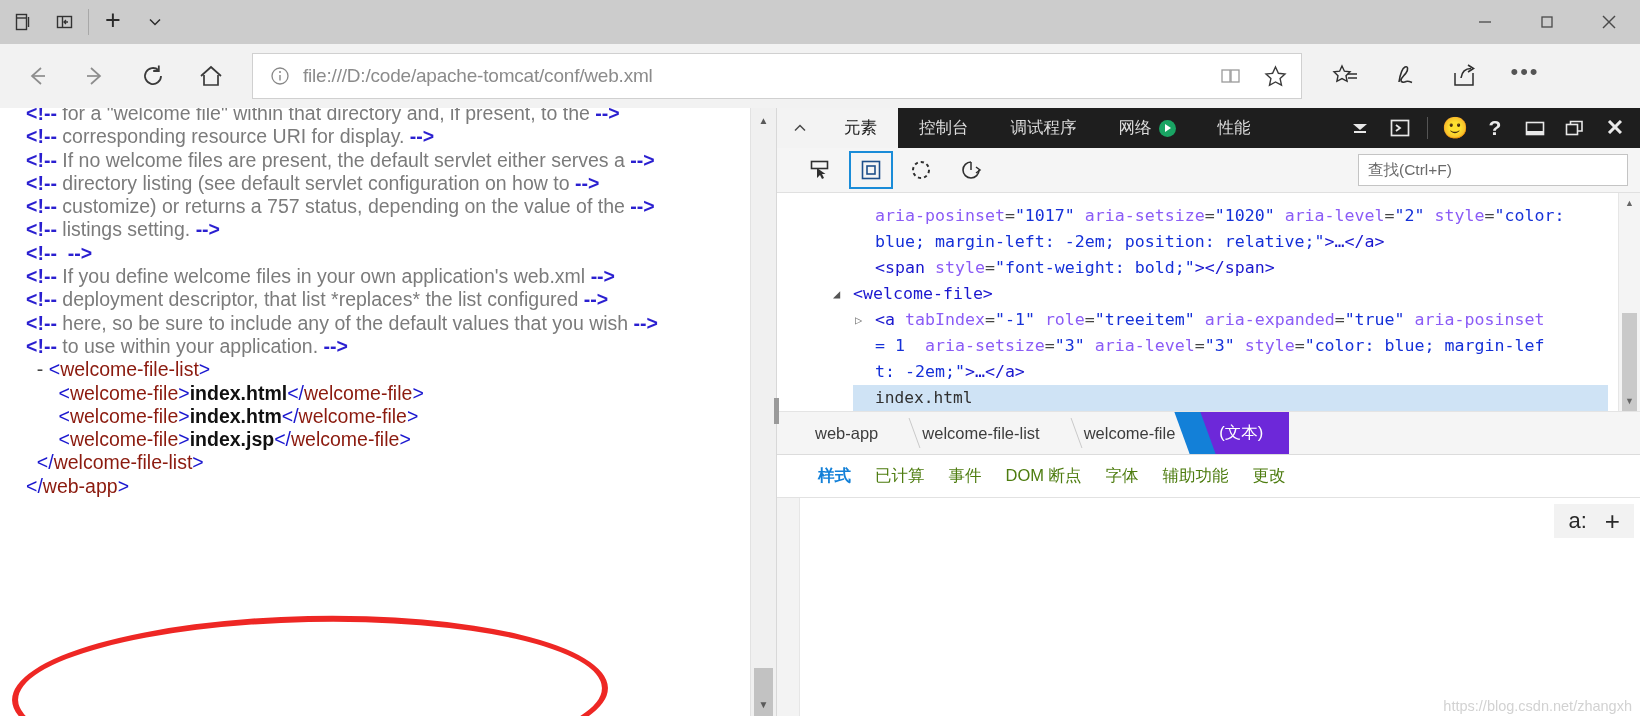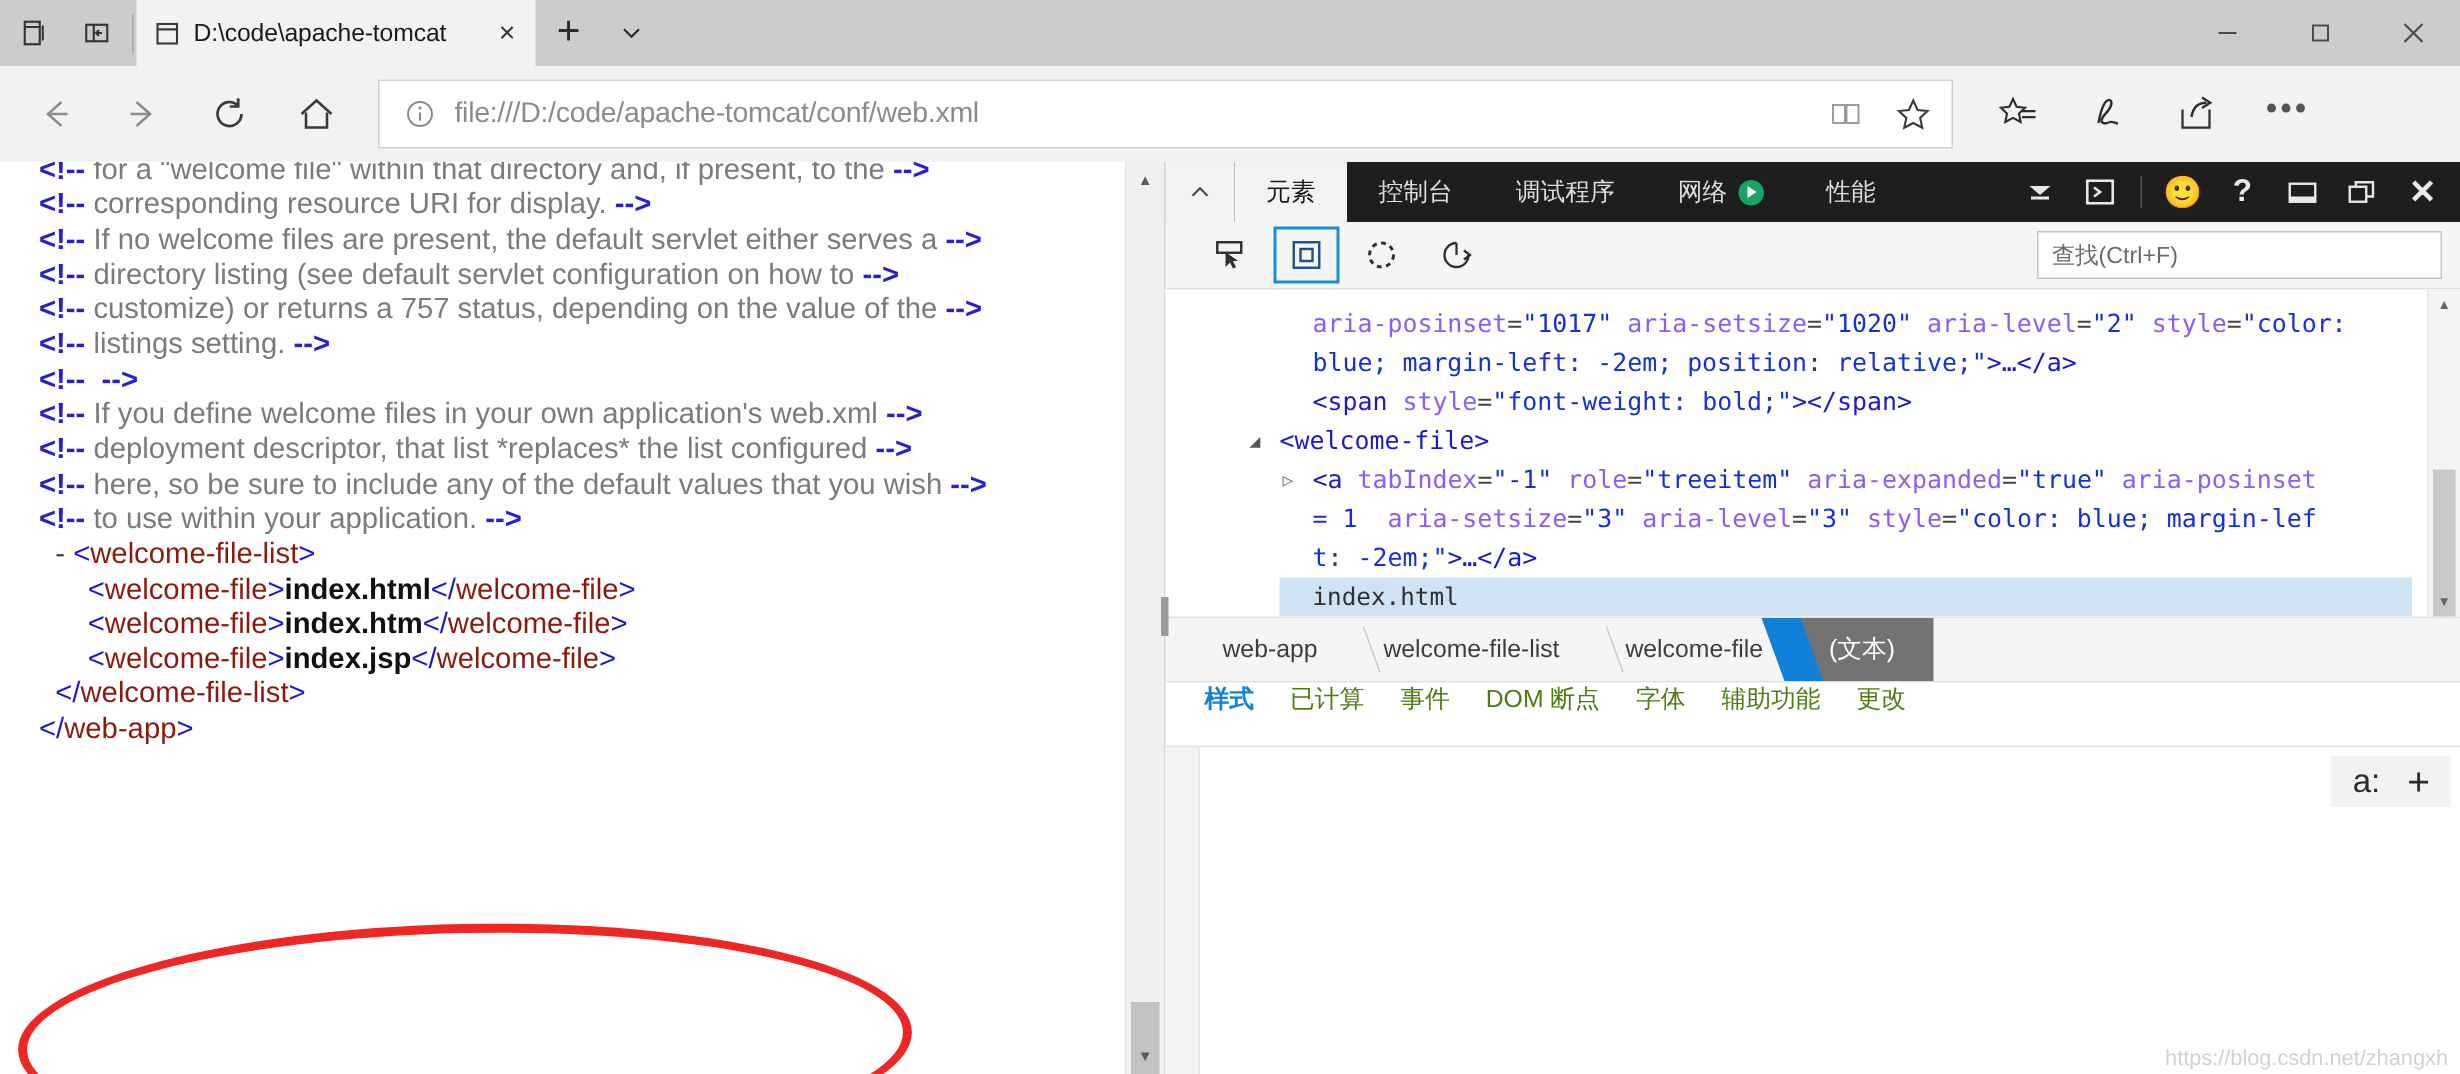--- a/index.html
+++ b/index.html
@@ -485,43 +485,43 @@
     content: "";
     position: absolute;
     left: 2px;
     top: 6px;
     bottom: 6px;
     width: 14px;
     border-right: 1px solid #c9c9c9;
     transform: skewX(20deg);
   }
   .crumb.active {
-    background: #737373;
+    background: #6d28d9;
     color: #ffffff;
     padding-right: 26px;
   }
   .crumb.active::before { display: none; }
   .crumb.active::after {
     content: "";
     position: absolute;
     left: -13px; top: 0; bottom: 0;
     width: 26px;
     background: #1380d8;
     transform: skewX(20deg);
   }
   .crumb.active span { position: relative; z-index: 2; }
 
   
   .subtabs {
     height: 42px;
     background: #ffffff;
     display: flex;
-    align-items: flex-start;
+    align-items: center;
     gap: 0;
-    padding-left: 14px;
+    padding-left: 29px;
     flex: 0 0 auto;
     border-bottom: 1px solid #e2e2e2;
   }
   .subtab {
     padding: 0 12px;
     font-size: 16.5px;
     color: #4d7c0f;
     white-space: nowrap;
   }
   .subtab.active { color: #1380d8; font-weight: 700; }
@@ -593,30 +593,20 @@
       <div class="tb-sysicon">
         <svg width="20" height="20" viewBox="0 0 20 20">
             <rect x="2.5" y="4.5" width="14" height="11" fill="none" stroke="#333" stroke-width="1.4"></rect>
             <line x1="7.5" y1="4.5" x2="7.5" y2="15.5" stroke="#333" stroke-width="1.4"></line>
             <path d="M13 10 H9 M11 8 L9 10 L11 12" fill="none" stroke="#333" stroke-width="1.3"></path>
           </svg>
       </div>
     </div>
     <div class="tb-divider"></div>
 
-    <div class="tab">
-      <span class="tab-favicon">
-        <svg width="17" height="17" viewBox="0 0 17 17">
-            <rect x="2" y="2" width="13" height="13" fill="none" stroke="#3a3a3a" stroke-width="1.4"></rect>
-            <line x1="2" y1="5.6" x2="15" y2="5.6" stroke="#3a3a3a" stroke-width="1.4"></line>
-          </svg>
-      </span>
-      <span class="tab-title">D:\code\apache-tomcat</span>
-      <span class="tab-close">×</span>
-    </div>
     <div class="tab-new">+</div>
     <div class="tab-caret">
       <svg width="18" height="18" viewBox="0 0 18 18">
           <path d="M4 6.5 L9 11.5 L14 6.5" fill="none" stroke="#2a2a2a" stroke-width="1.5"></path>
         </svg>
     </div>
 
     <div class="win-controls">
       <div class="win-btn">
         <svg width="22" height="22" viewBox="0 0 22 22">

